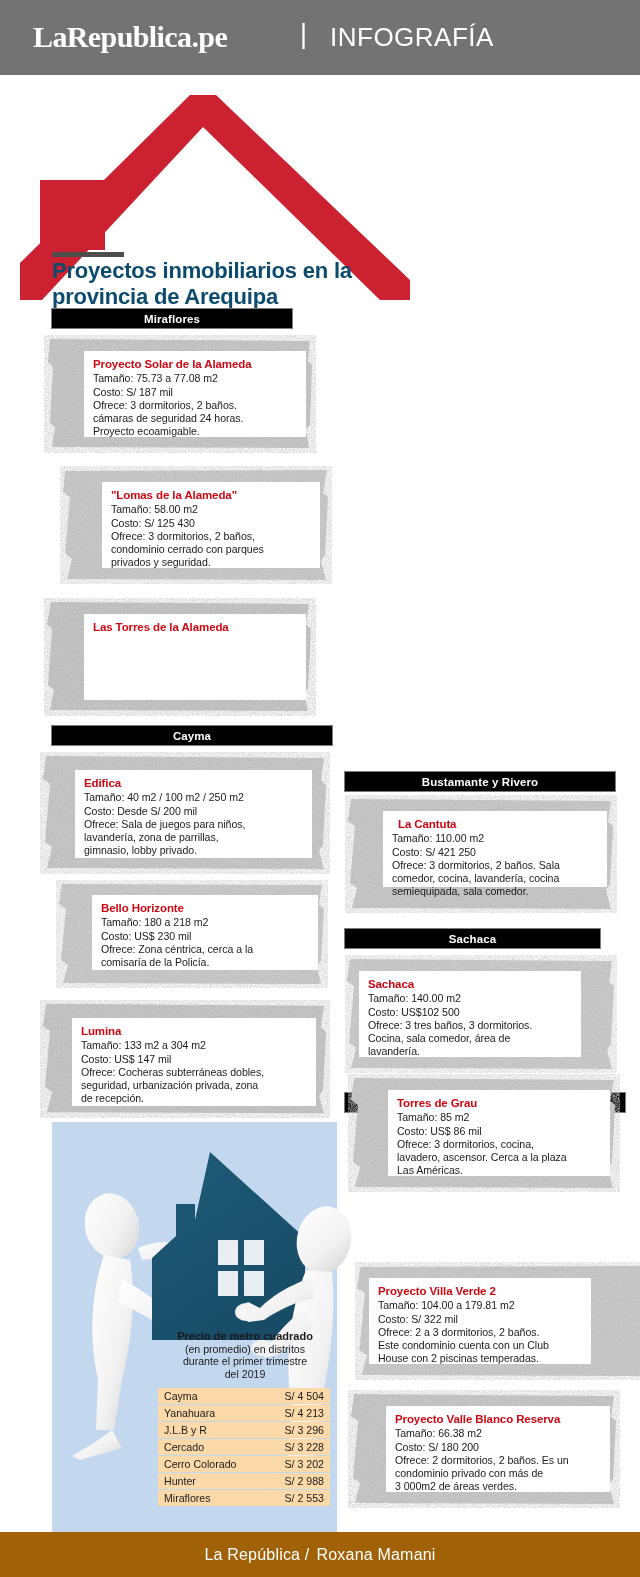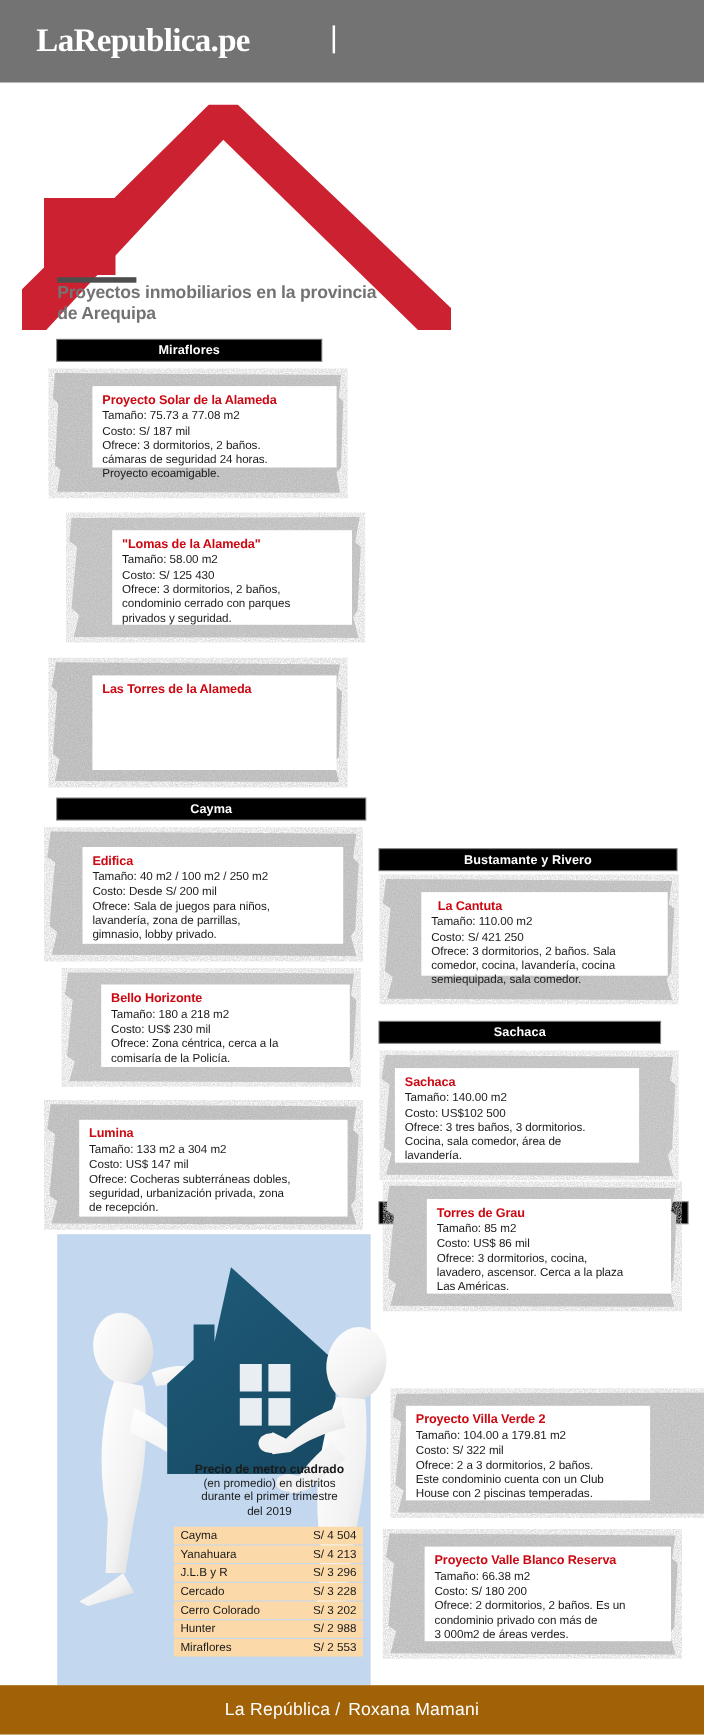--- a/index.html
+++ b/index.html
@@ -39,21 +39,21 @@
   }
   .roof-wrap svg{display:block;}
 
   
   .title-rule{
     position:absolute; left:52px; top:252px; width:72px; height:5px;
     background:#4d4d4d;
   }
   .main-title{
     position:absolute; left:52px; top:258px; width:300px;
-    font-size:16px; font-weight:bold; color:#737373;
+    font-size:22px; font-weight:bold; color:#0c4a6e;
     line-height:1.16; letter-spacing:-0.2px;
   }
 
   
   .blue-panel{
     position:absolute; left:52px; top:1122px; width:285px; height:410px;
     background:#c3d8ef;
   }
 
   
@@ -122,20 +122,21 @@
   }
   .footer .f-b{ font-weight:normal; }
   .footer .f-n{ font-weight:normal; margin-left:7px; }
 </style>
 </head>
 <body>
 
 <div class="masthead">
   <div class="brand">LaRepublica.pe</div>
   <div class="brand-sep">|</div>
+  <div class="brand-sub">INFOGRAFÍA</div>
 </div>
 
 <div class="roof-wrap">
   <svg width="390" height="205" viewBox="0 0 390 205">
     <polygon points="20,85 85,85 85,155 20,155" fill="#cc2130"></polygon>
     <polygon points="170,0 196,0 390,185 390,205 360,205 183,32 22,205 0,205 0,168" fill="#cc2130"></polygon>
   </svg>
 </div>
 
 <div class="title-rule"></div>
@@ -159,21 +160,21 @@
       <defs>
         <filter id="n1">
             <feTurbulence type="fractalNoise" baseFrequency="0.85" numOctaves="4" stitchTiles="stitch"></feTurbulence>
           <feColorMatrix type="matrix" values="0 0 0 0 0.62  0 0 0 0 0.62  0 0 0 0 0.62  0 0 0 -1.6 1.25"></feColorMatrix>
           </filter>
       </defs>
       <path d="M6,4 L266,6 L264,26 L268,30 L266,90 L262,94 L265,113 L8,112 L11,92 L6,88 L9,32 L4,27 Z" fill="#b9b9b9"></path>
       <path d="M6,4 L266,6 L264,26 L268,30 L266,90 L262,94 L265,113 L8,112 L11,92 L6,88 L9,32 L4,27 Z" filter="url(#n1)" opacity="0.95"></path>
     </svg>
   </div>
-  <div class="card-inner" style="left:40px; top:16px; width:222px; height:74px;">
+  <div class="card-inner" style="left:40px; top:16px; width:222px; height:86px;">
     <div class="card-title">Proyecto Solar de la Alameda</div>
     <div class="card-body">
       <div>Tamaño: 75.73  a 77.08 m2</div>
       <div>Costo: S/ 187 mil</div>
       <div>Ofrece: 3 dormitorios, 2 baños.</div>
       <div>cámaras de seguridad 24 horas.</div>
       <div>Proyecto ecoamigable.</div>
     </div>
   </div>
 </div>

